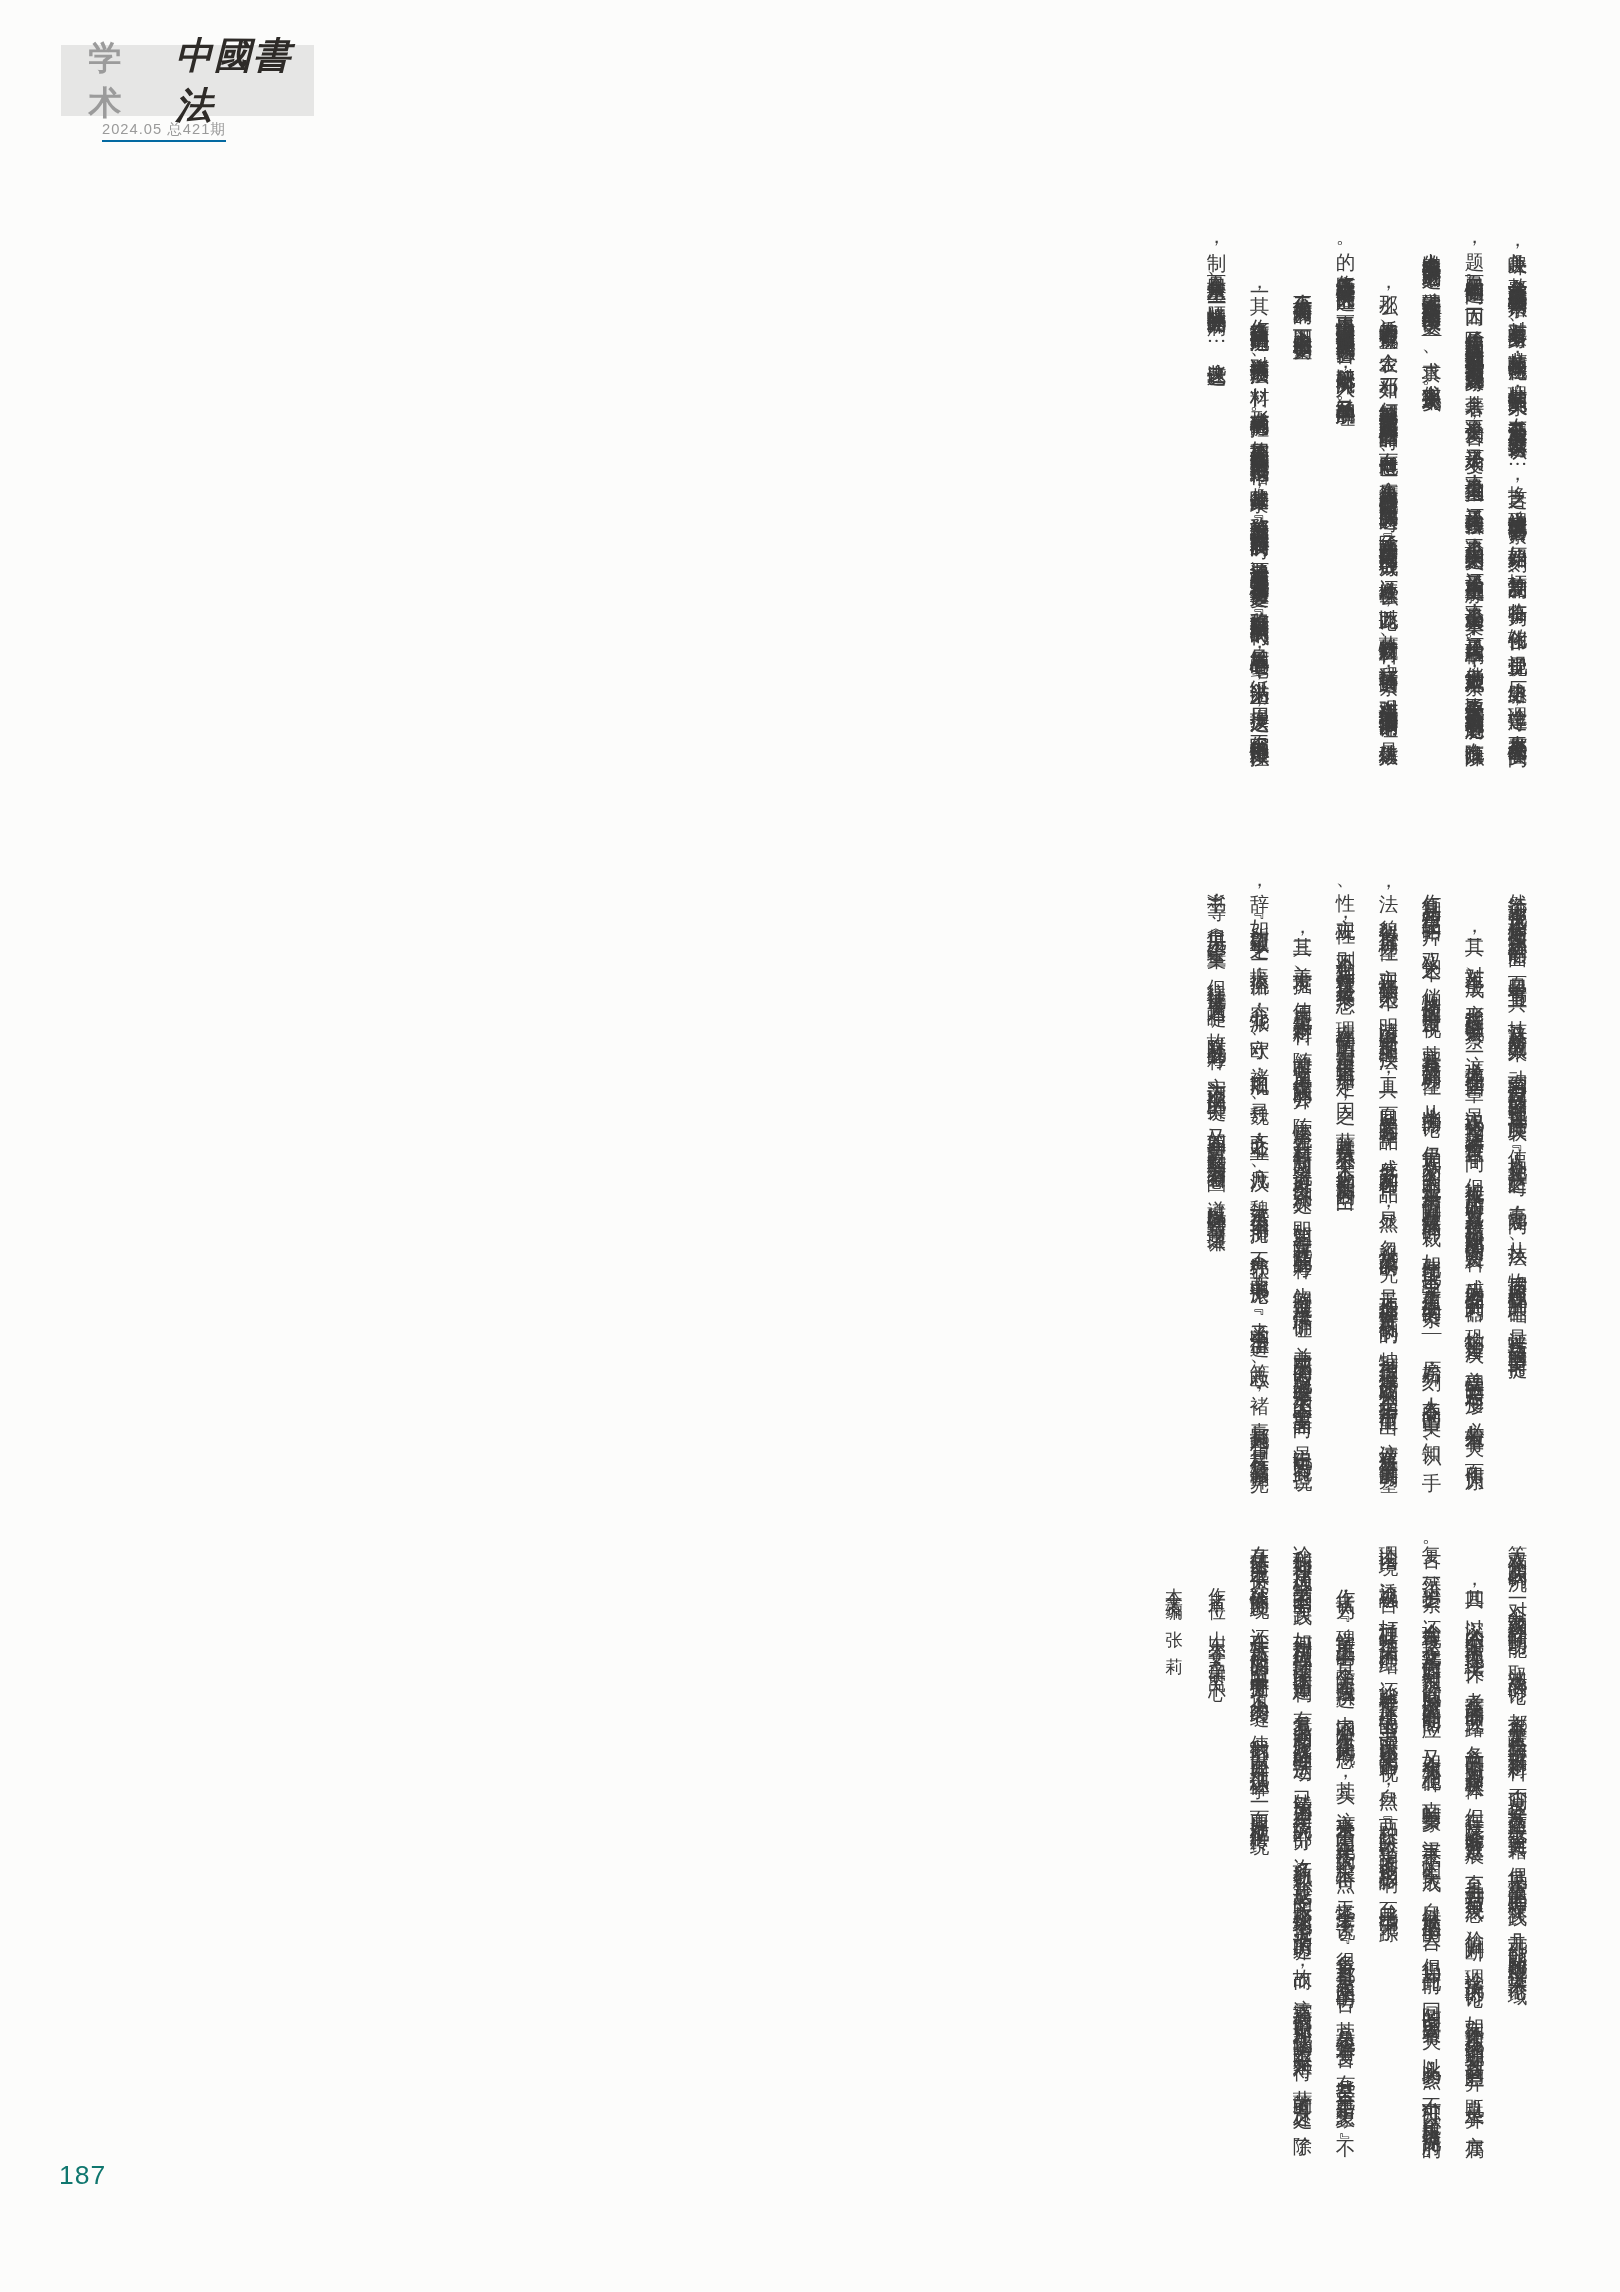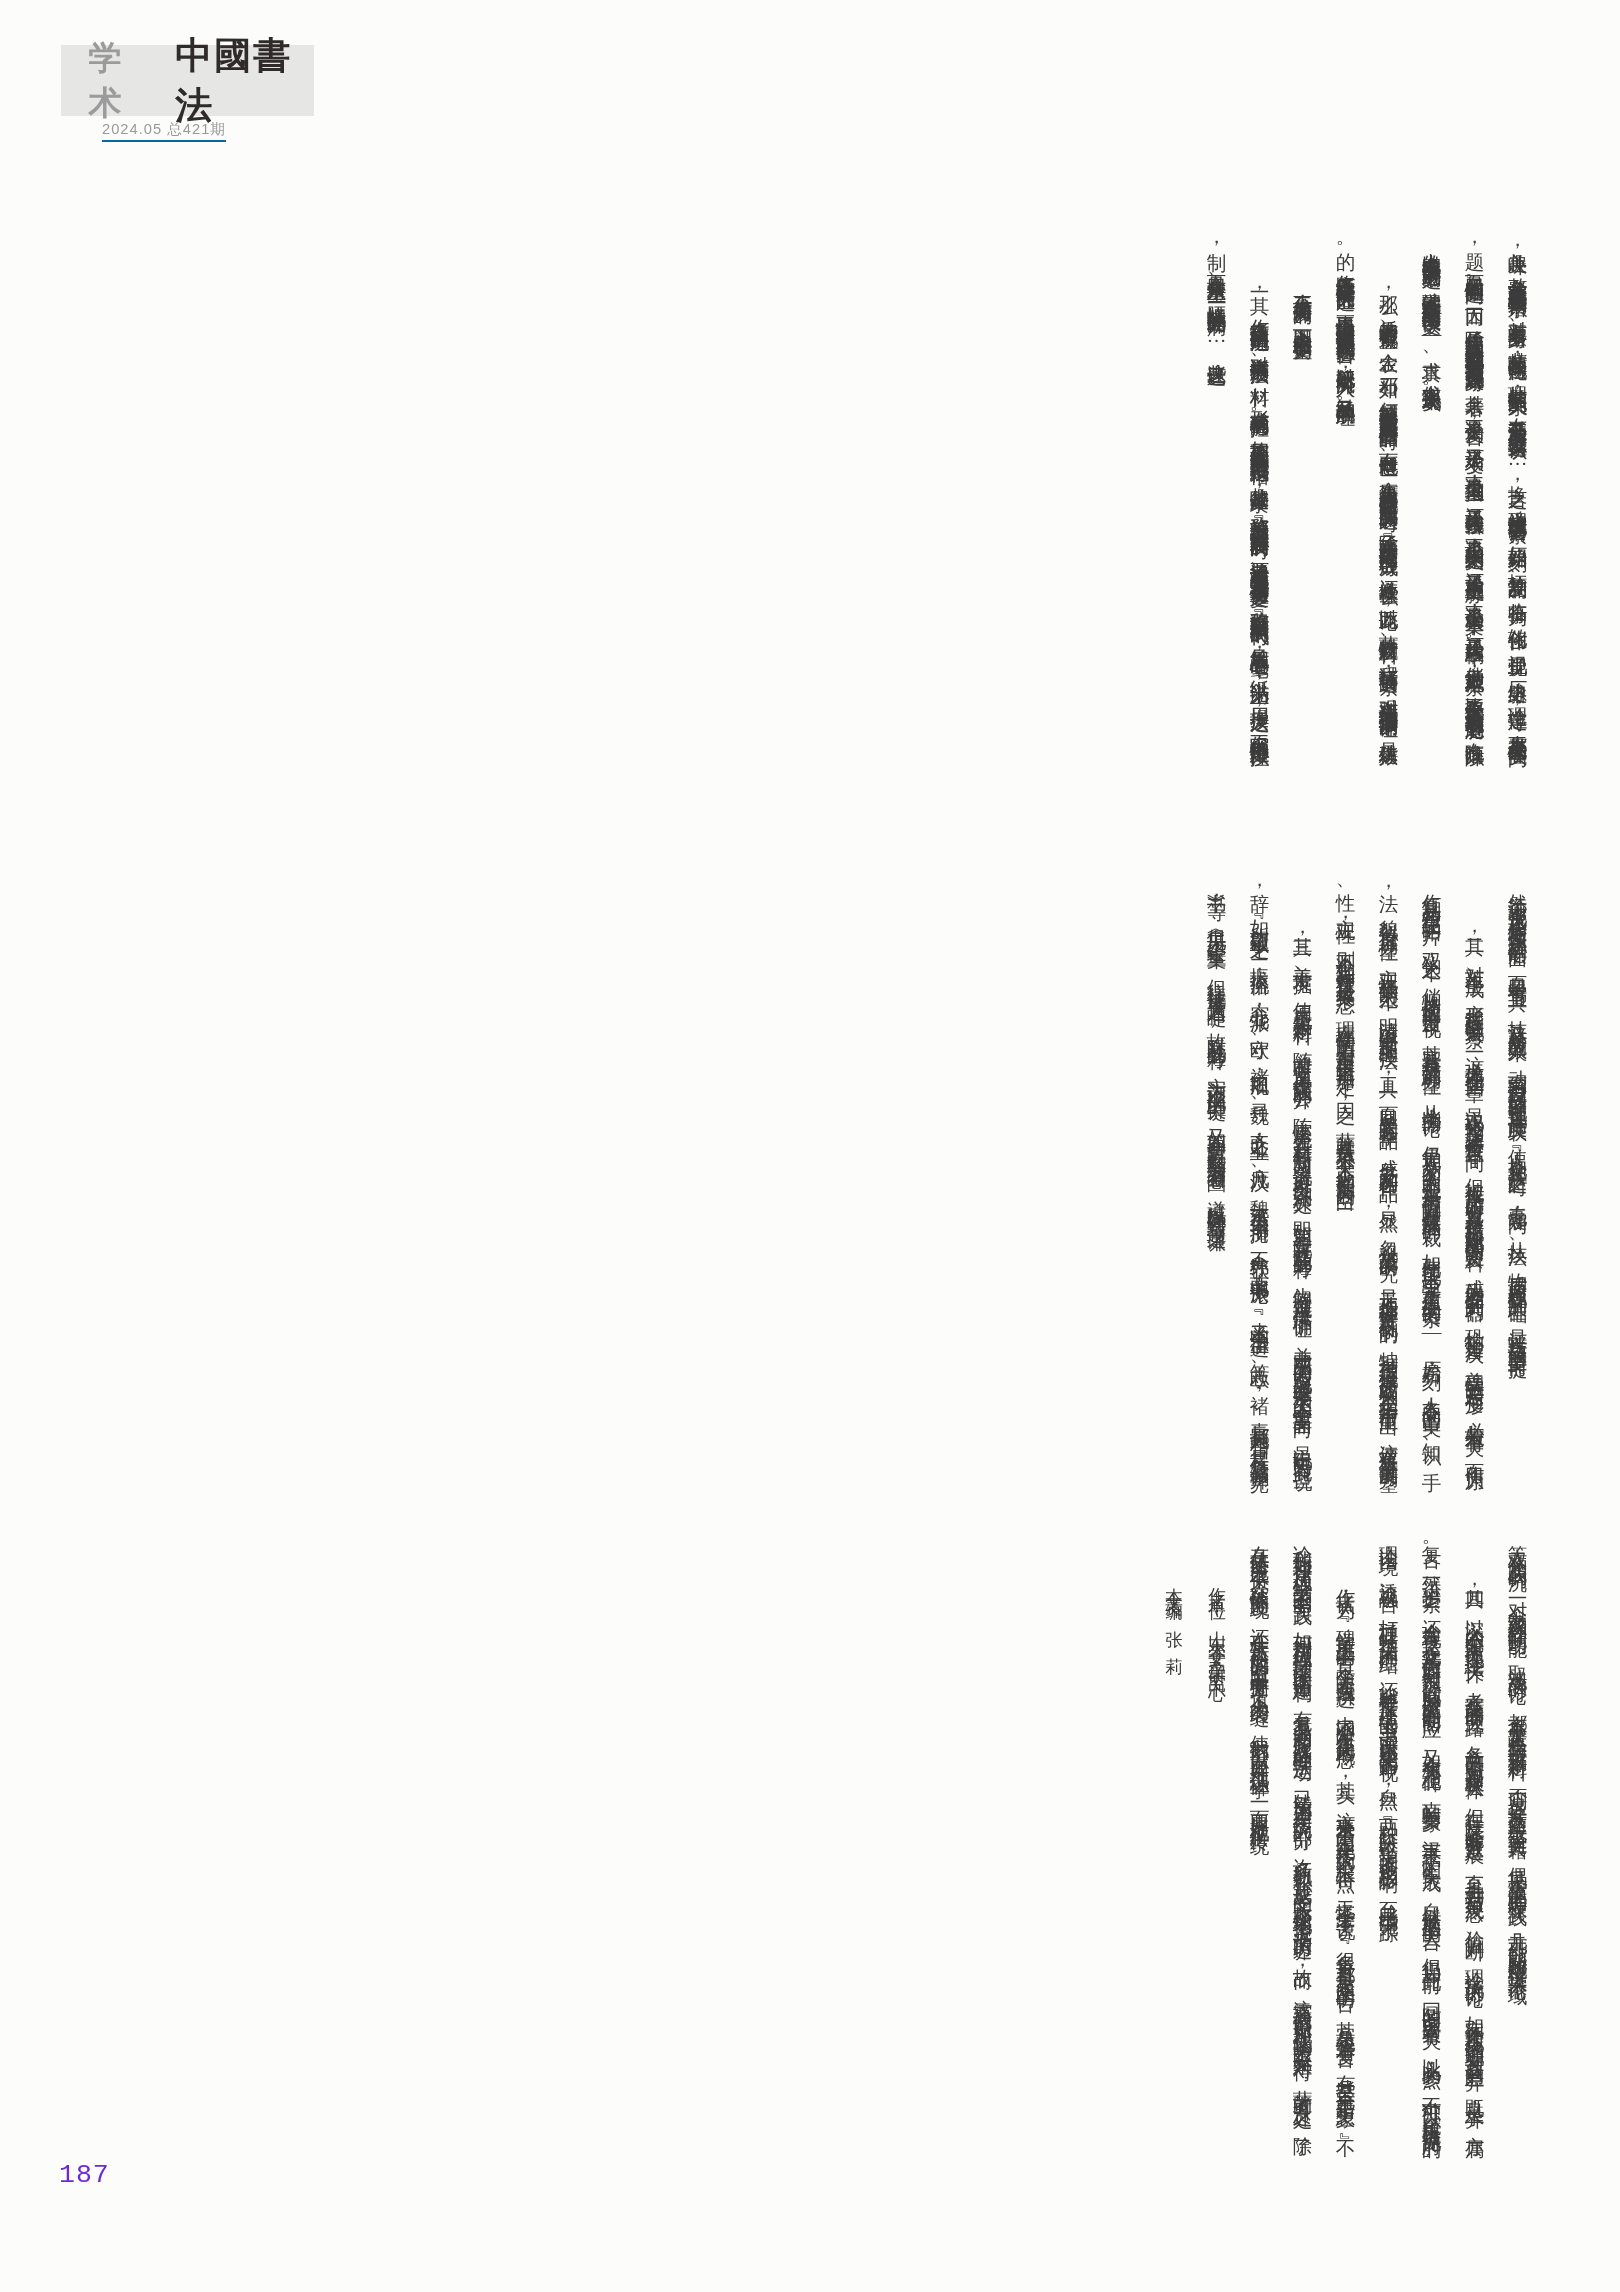--- a/index.html
+++ b/index.html
@@ -16,21 +16,21 @@
     width:253px;height:71px;
     background:#e6e6e5;
     display:flex;align-items:center;
   }
   .logo-xueshu{
     font-size:33px;letter-spacing:5.9px;color:#9b9b9b;
     font-weight:bold;padding-left:27.4px;
   }
   .logo-brand{
     font-size:37px;color:#2e2b28;font-weight:bold;
-    letter-spacing:2px;padding-left:17.6px;
+    font-style:italic;letter-spacing:2px;padding-left:17.6px;
   }
   .issue-line{
     position:absolute;left:102px;top:120px;
     font-family:"Liberation Sans","DejaVu Sans",sans-serif;
     font-size:14.7px;color:#9a9a9a;letter-spacing:1px;
     border-bottom:2px solid #0369a1;padding-bottom:1px;
   }
   
   .band{
     position:absolute;right:81px;
@@ -51,22 +51,22 @@
   .band p.indent{text-indent:2.2em;}
   .band p.author{
     font-size:17.6px;
     letter-spacing:4.9px;
     text-indent:2.5em;
     color:#3a3a3a;
   }
   
   .page-number{
     position:absolute;left:59px;top:2160px;
-    font-family:Liberation Mono, monospace;
-    font-size:26.5px;color:#6d28d9;letter-spacing:1px;text-align:right;
+    font-family:Liberation Sans, sans-serif;
+    font-size:26.5px;color:#0f766e;letter-spacing:1px;text-align:right;
   }
 </style>
 </head>
 <body>
 
 <div class="logo-box">
   <span class="logo-xueshu">学术</span>
   <span class="logo-brand">中國書法</span>
 </div>
 <div class="issue-line">2024.05 总421期</div>

